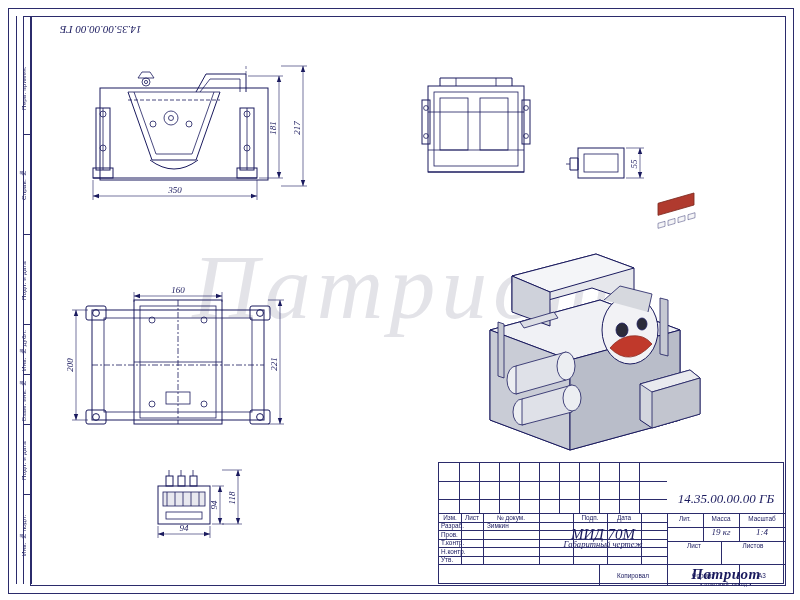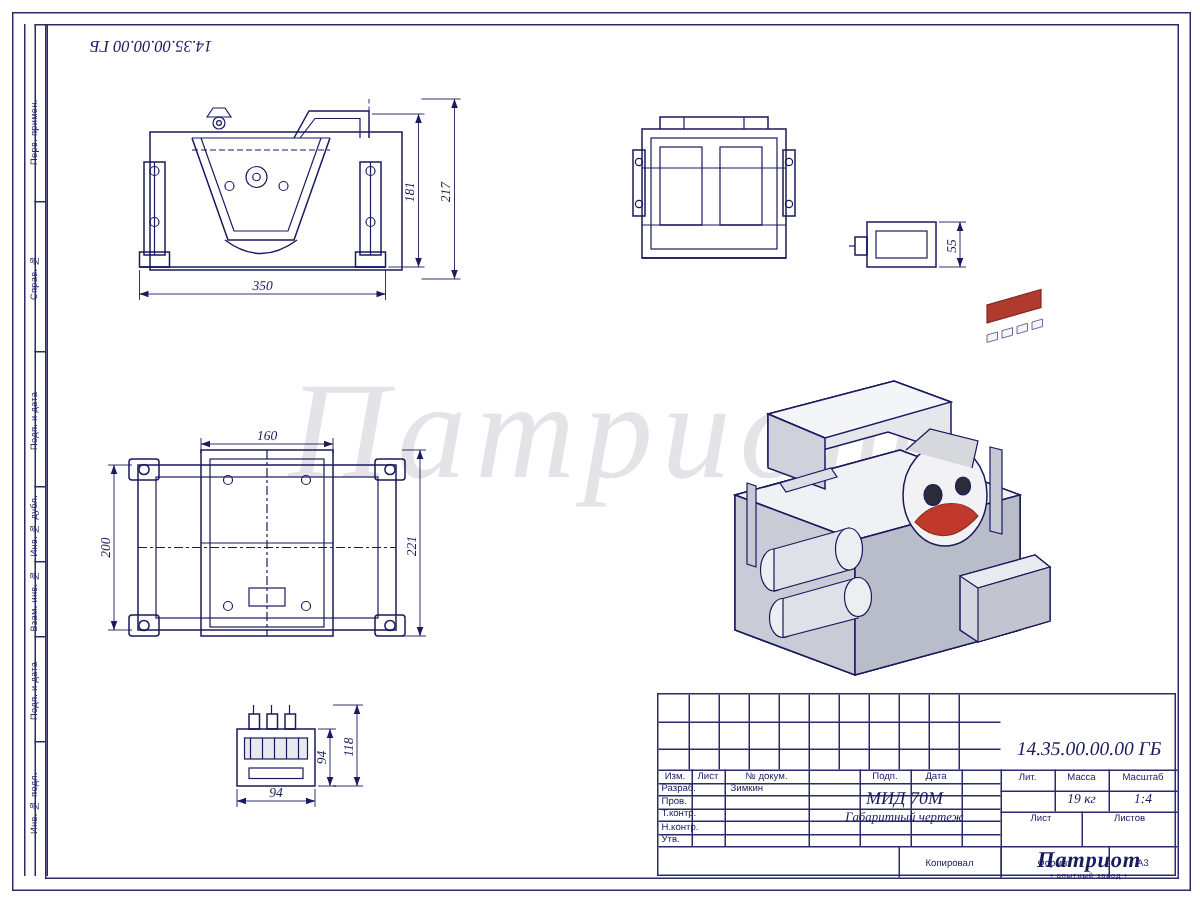--- a/index.html
+++ b/index.html
@@ -67,21 +67,21 @@
   .tb div, .tb span{box-sizing:border-box;}
   .tbline{position:absolute;background:#2b2b6b;}
   .tbtext{position:absolute;font-size:6.4px;color:#1a1a5e;line-height:1.05;}
   .tbtext.c{text-align:center;}
   .tbbig{
     position:absolute;font-family:"Liberation Serif", serif;font-style:italic;
     font-size:13px;color:#1a1a5e;text-align:center;
   }
   .tbmid{
     position:absolute;font-family:"Liberation Serif", serif;font-style:italic;
-    font-size:12px;color:#1a1a5e;text-align:center;line-height:1.25;
+    font-size:15px;color:#1a1a5e;text-align:center;line-height:1.25;
   }
   .tbval{
     position:absolute;font-family:"Liberation Serif", serif;font-style:italic;
     font-size:9px;color:#1a1a5e;text-align:center;
   }
   .logo{
     position:absolute;font-family:"Liberation Serif", serif;font-style:italic;
     font-weight:bold;font-size:15px;color:#1a1a5e;text-align:center;width:100%;
     letter-spacing:.5px;
   }

